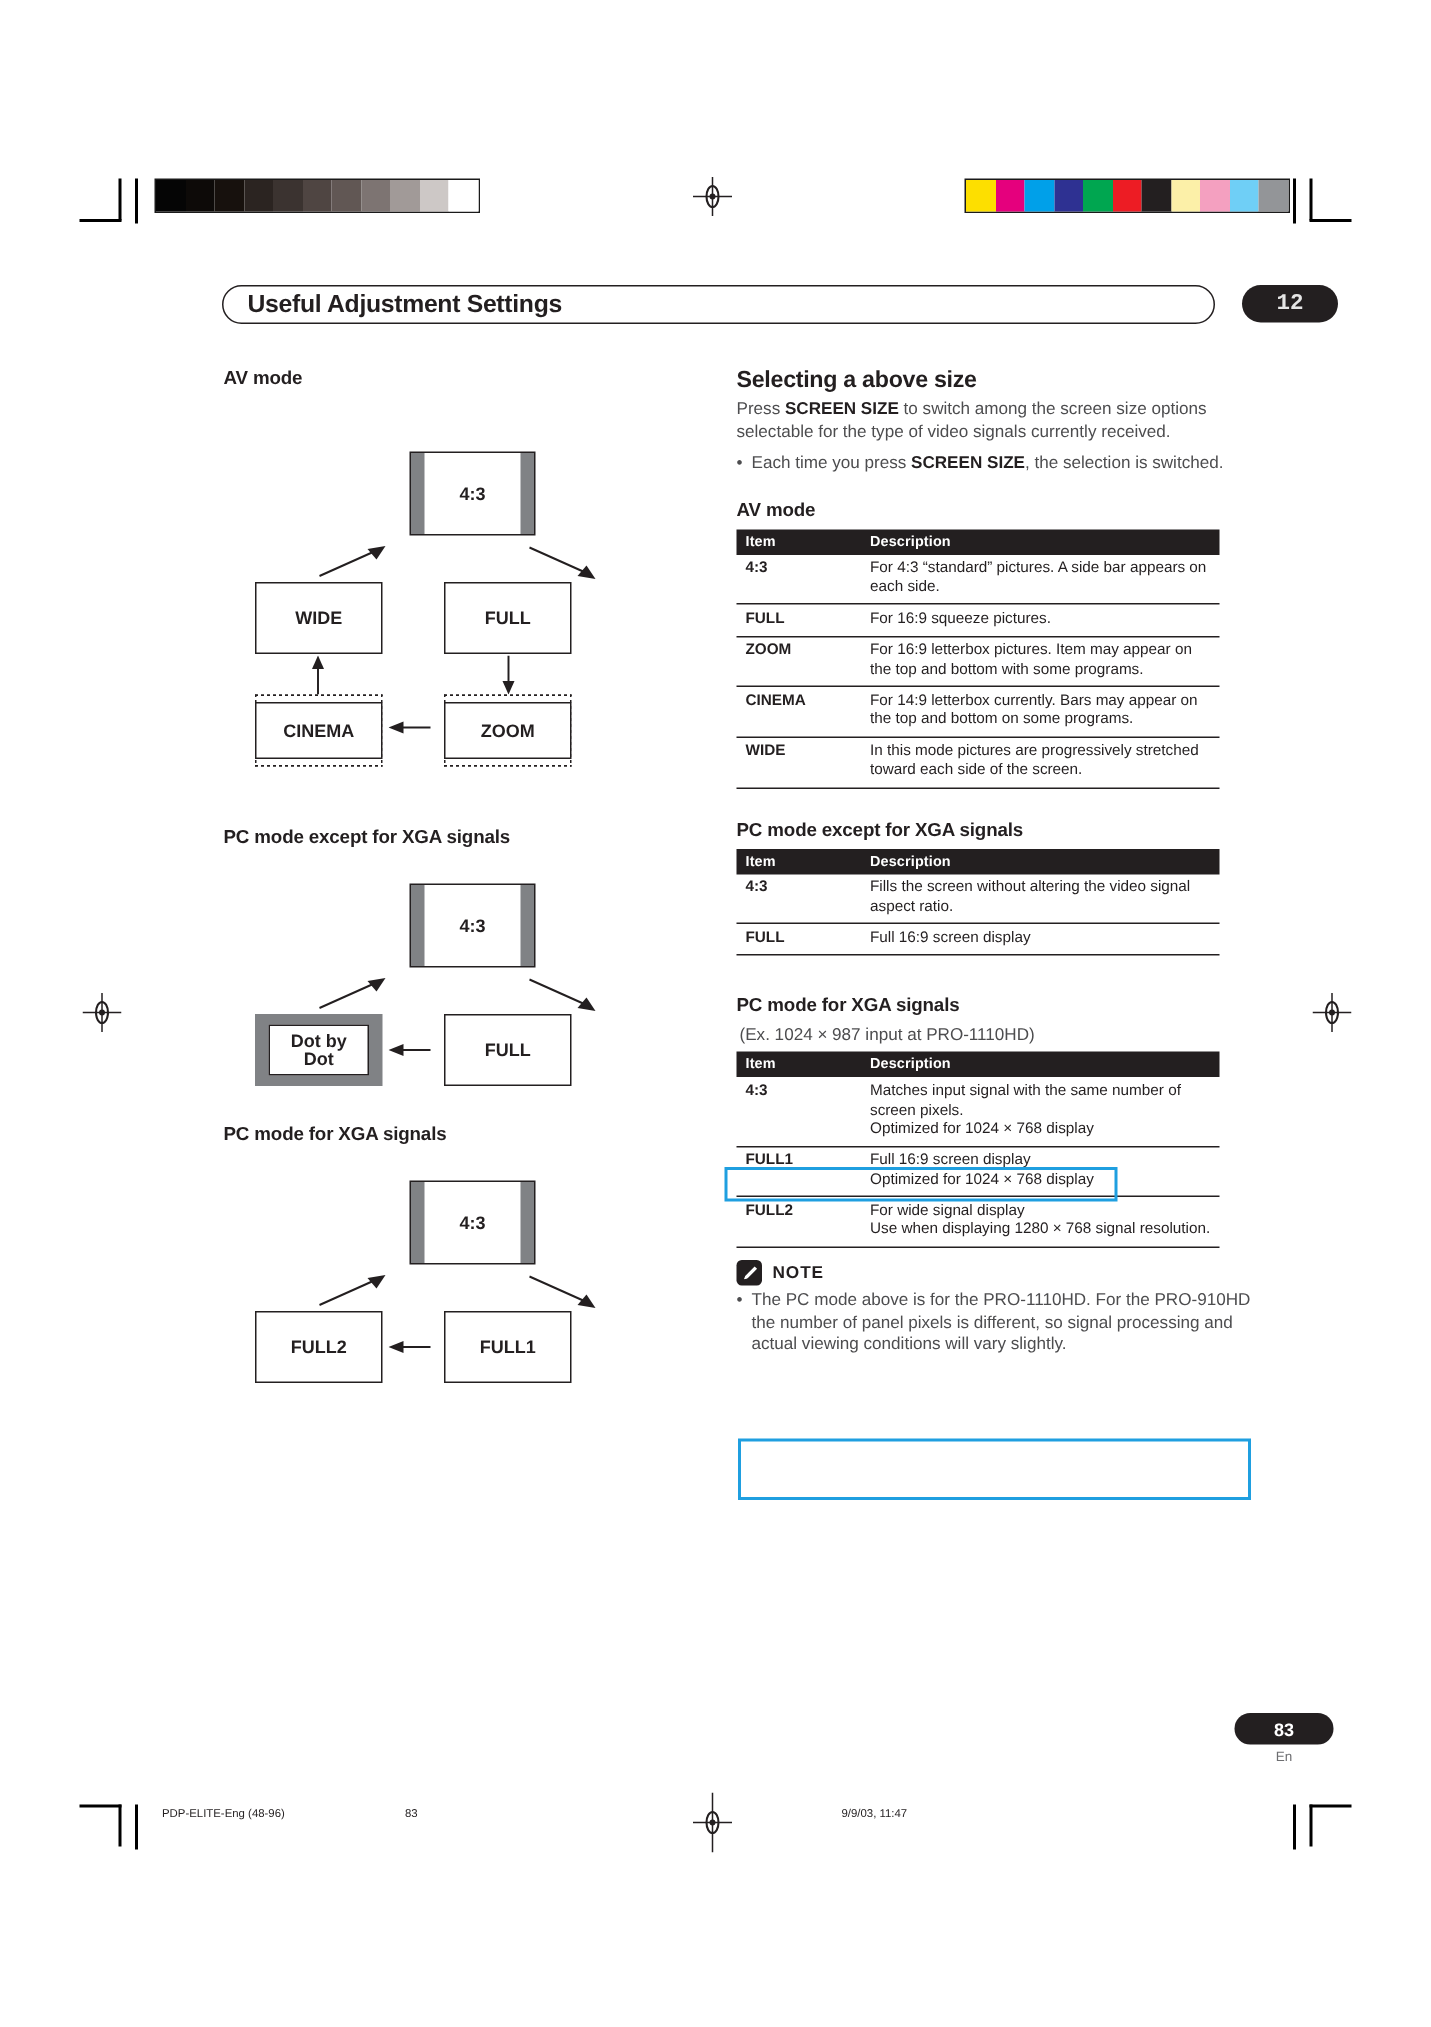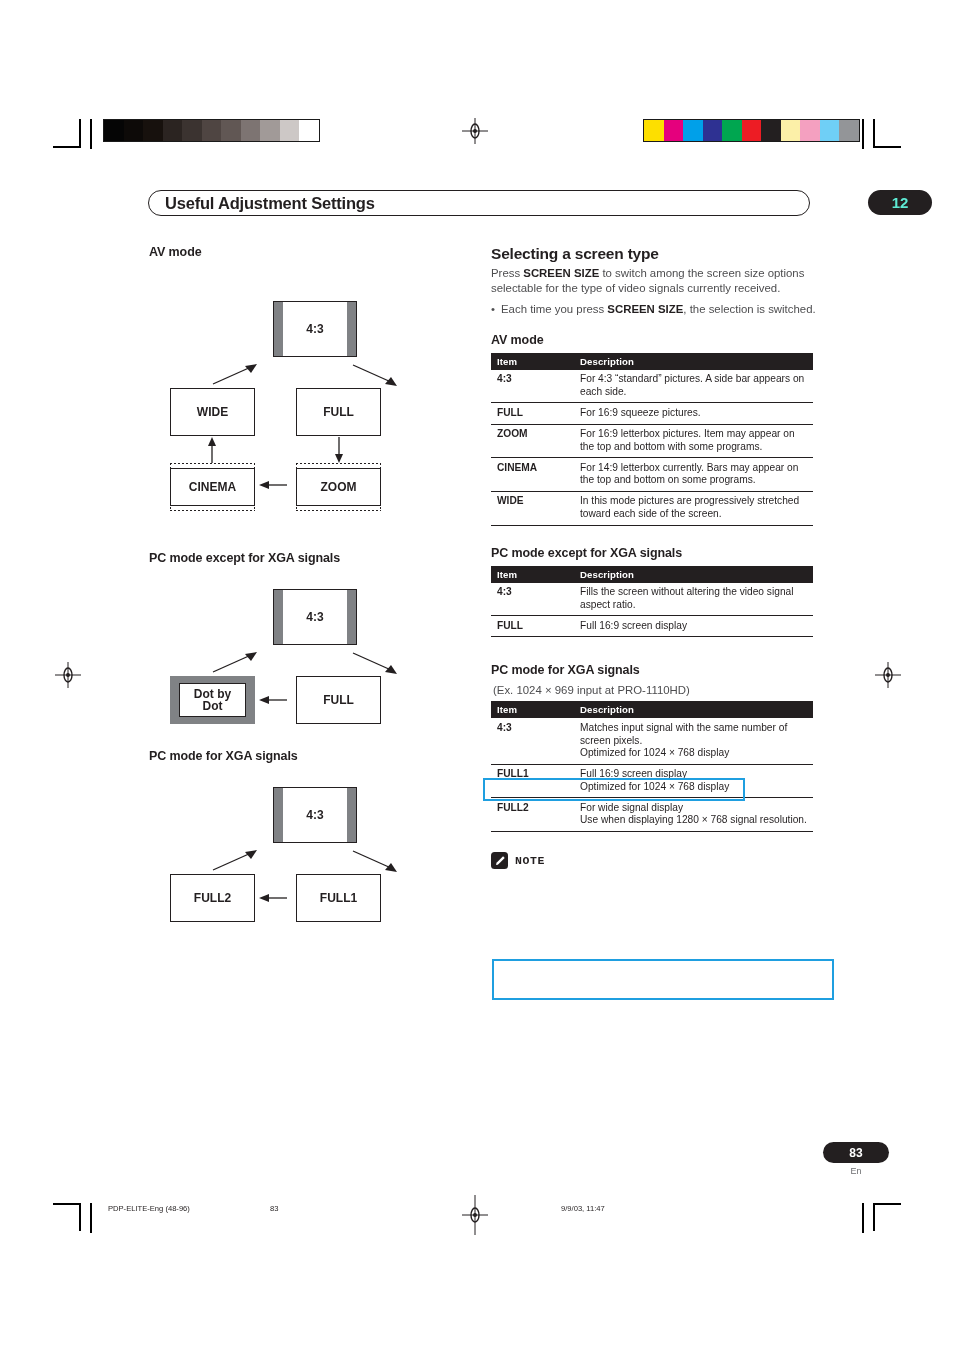--- a/index.html
+++ b/index.html
@@ -44,30 +44,31 @@
   .header-title {
     position: absolute;
     left: 16px; top: 3px;
     font-size: 16.5px;
     font-weight: bold;
     letter-spacing: -0.2px;
     color: #231f20;
   }
   .chapter-badge {
     position: absolute;
-    left: 868px; top: 190px;
+    left: 828px; top: 190px;
     width: 64px; height: 25px;
     background: #231f20;
     border-radius: 13px;
-    color: #5eead4;
+    color: #e5e5e5;
     font-size: 15px;
     font-weight: bold;
     display: flex;
     align-items: center;
     justify-content: center;
+    font-family: Liberation Mono, monospace;
   }
 
   
   .col-left  { position: absolute; left: 149px; top: 245px; width: 330px; }
   .col-right { position: absolute; left: 491px; top: 245px; width: 345px; }
 
   h3.sub {
     font-size: 12.5px;
     font-weight: bold;
     margin: 0 0 6px 0;
@@ -493,21 +494,21 @@
       <svg width="30" height="14" viewBox="0 0 30 14">
         <line x1="28" y1="7" x2="8" y2="7" stroke="#231f20" stroke-width="1.3"></line>
         <polygon points="0,7 10,3 10,11" fill="#231f20"></polygon>
       </svg>
     </div>
   </div>
 </div>
 
 <div class="col-right">
 
-  <h2 class="sect">Selecting a screen type</h2>
+  <h2 class="sect">Selecting a above size</h2>
   <p class="body">
     <span>Press </span><b>SCREEN SIZE</b><span> to switch among the screen size options selectable for the type of video signals currently received.</span>
   </p>
   <ul class="bullets">
     <li>
       <span>Each time you press </span><b>SCREEN SIZE</b><span>, the selection is switched.</span>
     </li>
   </ul>
 
   <h3 class="sub" style="margin-top:12px;">AV mode</h3>
@@ -556,21 +557,21 @@
           <td>Fills the screen without altering the video signal aspect ratio.</td>
         </tr>
       <tr>
           <td class="item">FULL</td>
           <td>Full 16:9 screen display</td>
         </tr>
     </tbody>
   </table>
 
   <h3 class="sub" style="margin-top:26px;">PC mode for XGA signals</h3>
-  <div class="tbl-caption">(Ex. 1024 × 969 input at PRO-1110HD)</div>
+  <div class="tbl-caption">(Ex. 1024 × 987 input at PRO-1110HD)</div>
   <table class="spec" style="margin-top:4px;">
     <thead>
       <tr>
         <th class="c-item">Item</th>
         <th>Description</th>
       </tr>
     </thead>
     <tbody>
       <tr>
           <td class="item">4:3</td>
@@ -583,30 +584,31 @@
 Optimized for 1024 × 768 display</td>
         </tr>
       <tr>
           <td class="item">FULL2</td>
           <td style="white-space:pre-line">For wide signal display
 Use when displaying 1280 × 768 signal resolution.</td>
         </tr>
     </tbody>
   </table>
 
-  <div style="margin-top:20px;font-family:Liberation Mono, monospace;">
+  <div style="margin-top:8px;">
     <div class="note-head">
       <div class="note-icon">
         <svg width="12" height="12" viewBox="0 0 12 12">
           <path d="M9.1 1.3 L10.7 2.9 L4.4 9.2 L2.1 9.9 L2.8 7.6 Z" fill="#ffffff"></path>
           <path d="M2.3 9.7 L4.1 9.2 L2.8 7.9 Z" fill="#ffffff"></path>
         </svg>
       </div>
       <div class="note-label">NOTE</div>
     </div>
+    <div class="note-body">The PC mode above is for the PRO-1110HD. For the PRO-910HD the number of panel pixels is different, so signal processing and actual viewing conditions will vary slightly.</div>
   </div>
 </div>
 
 <div class="hl-box" style="left:483px; top:778px; width:262px; height:23px;"></div>
 <div class="hl-box" style="left:492px; top:959px; width:342px; height:41px;"></div>
 
 <div class="page-badge">83</div>
 <div class="page-lang">En</div>
 
 <div class="foot-text" style="left:108px; top:1204px;">PDP-ELITE-Eng (48-96)</div>

